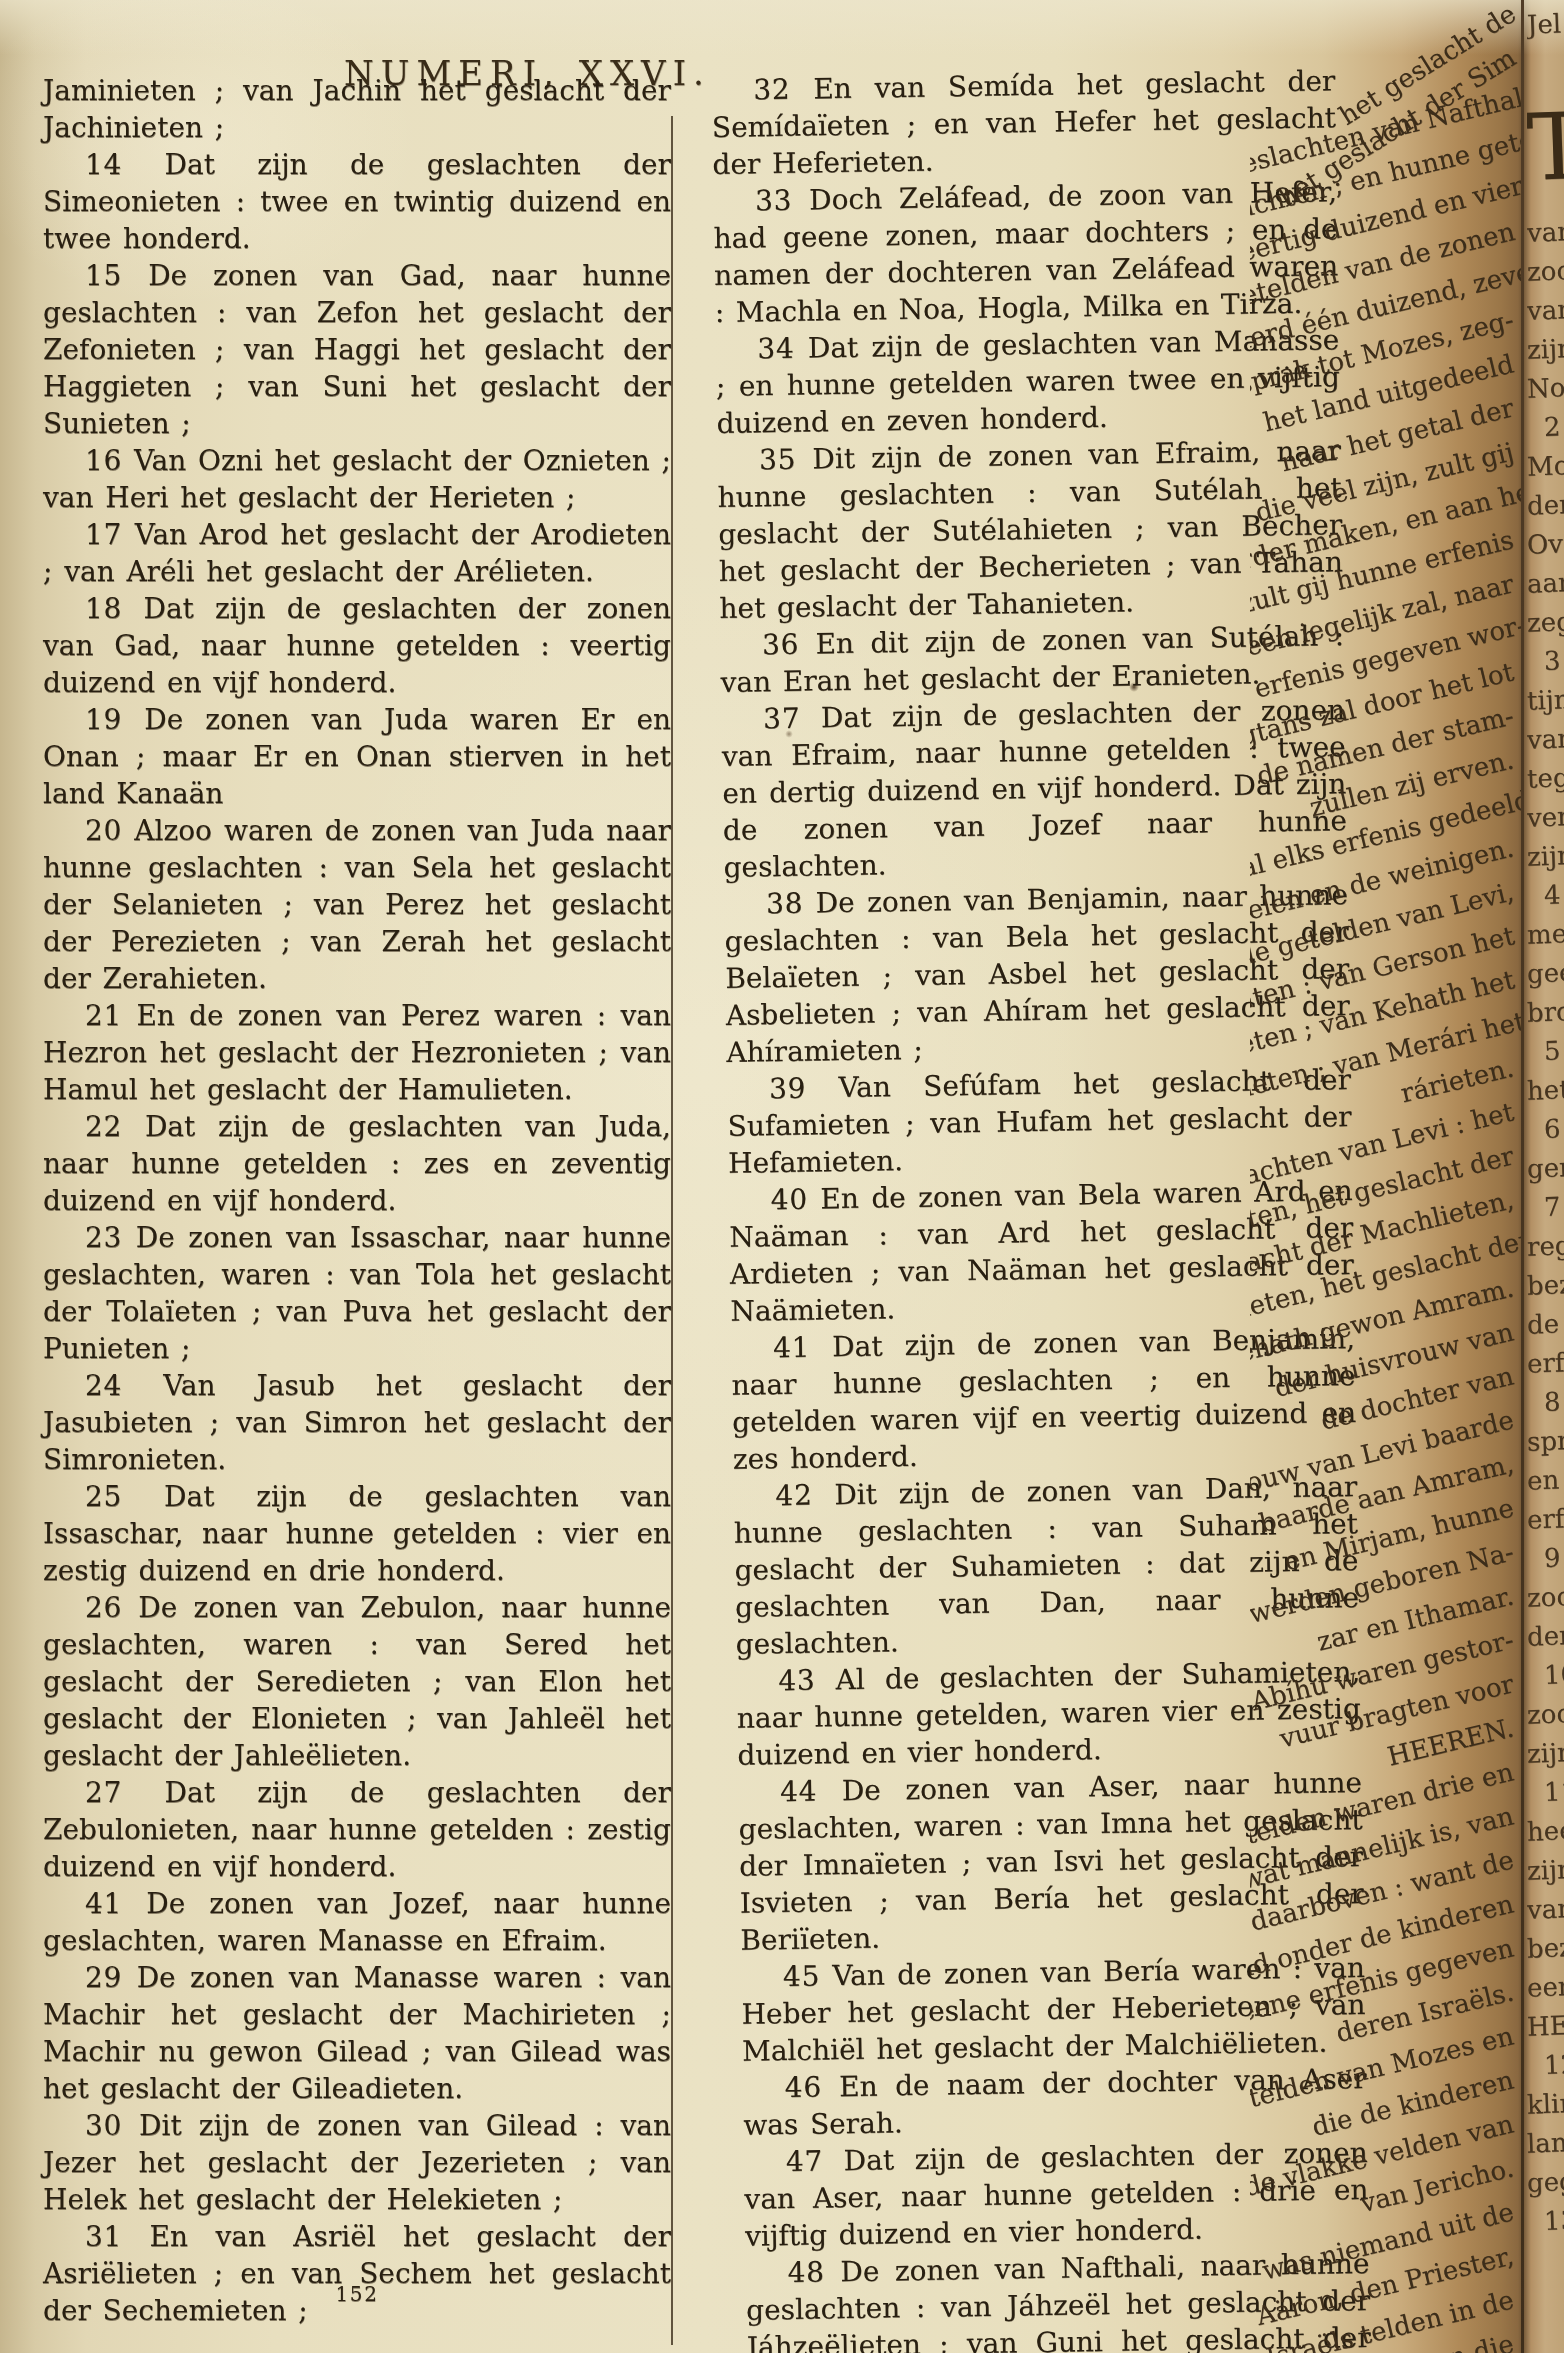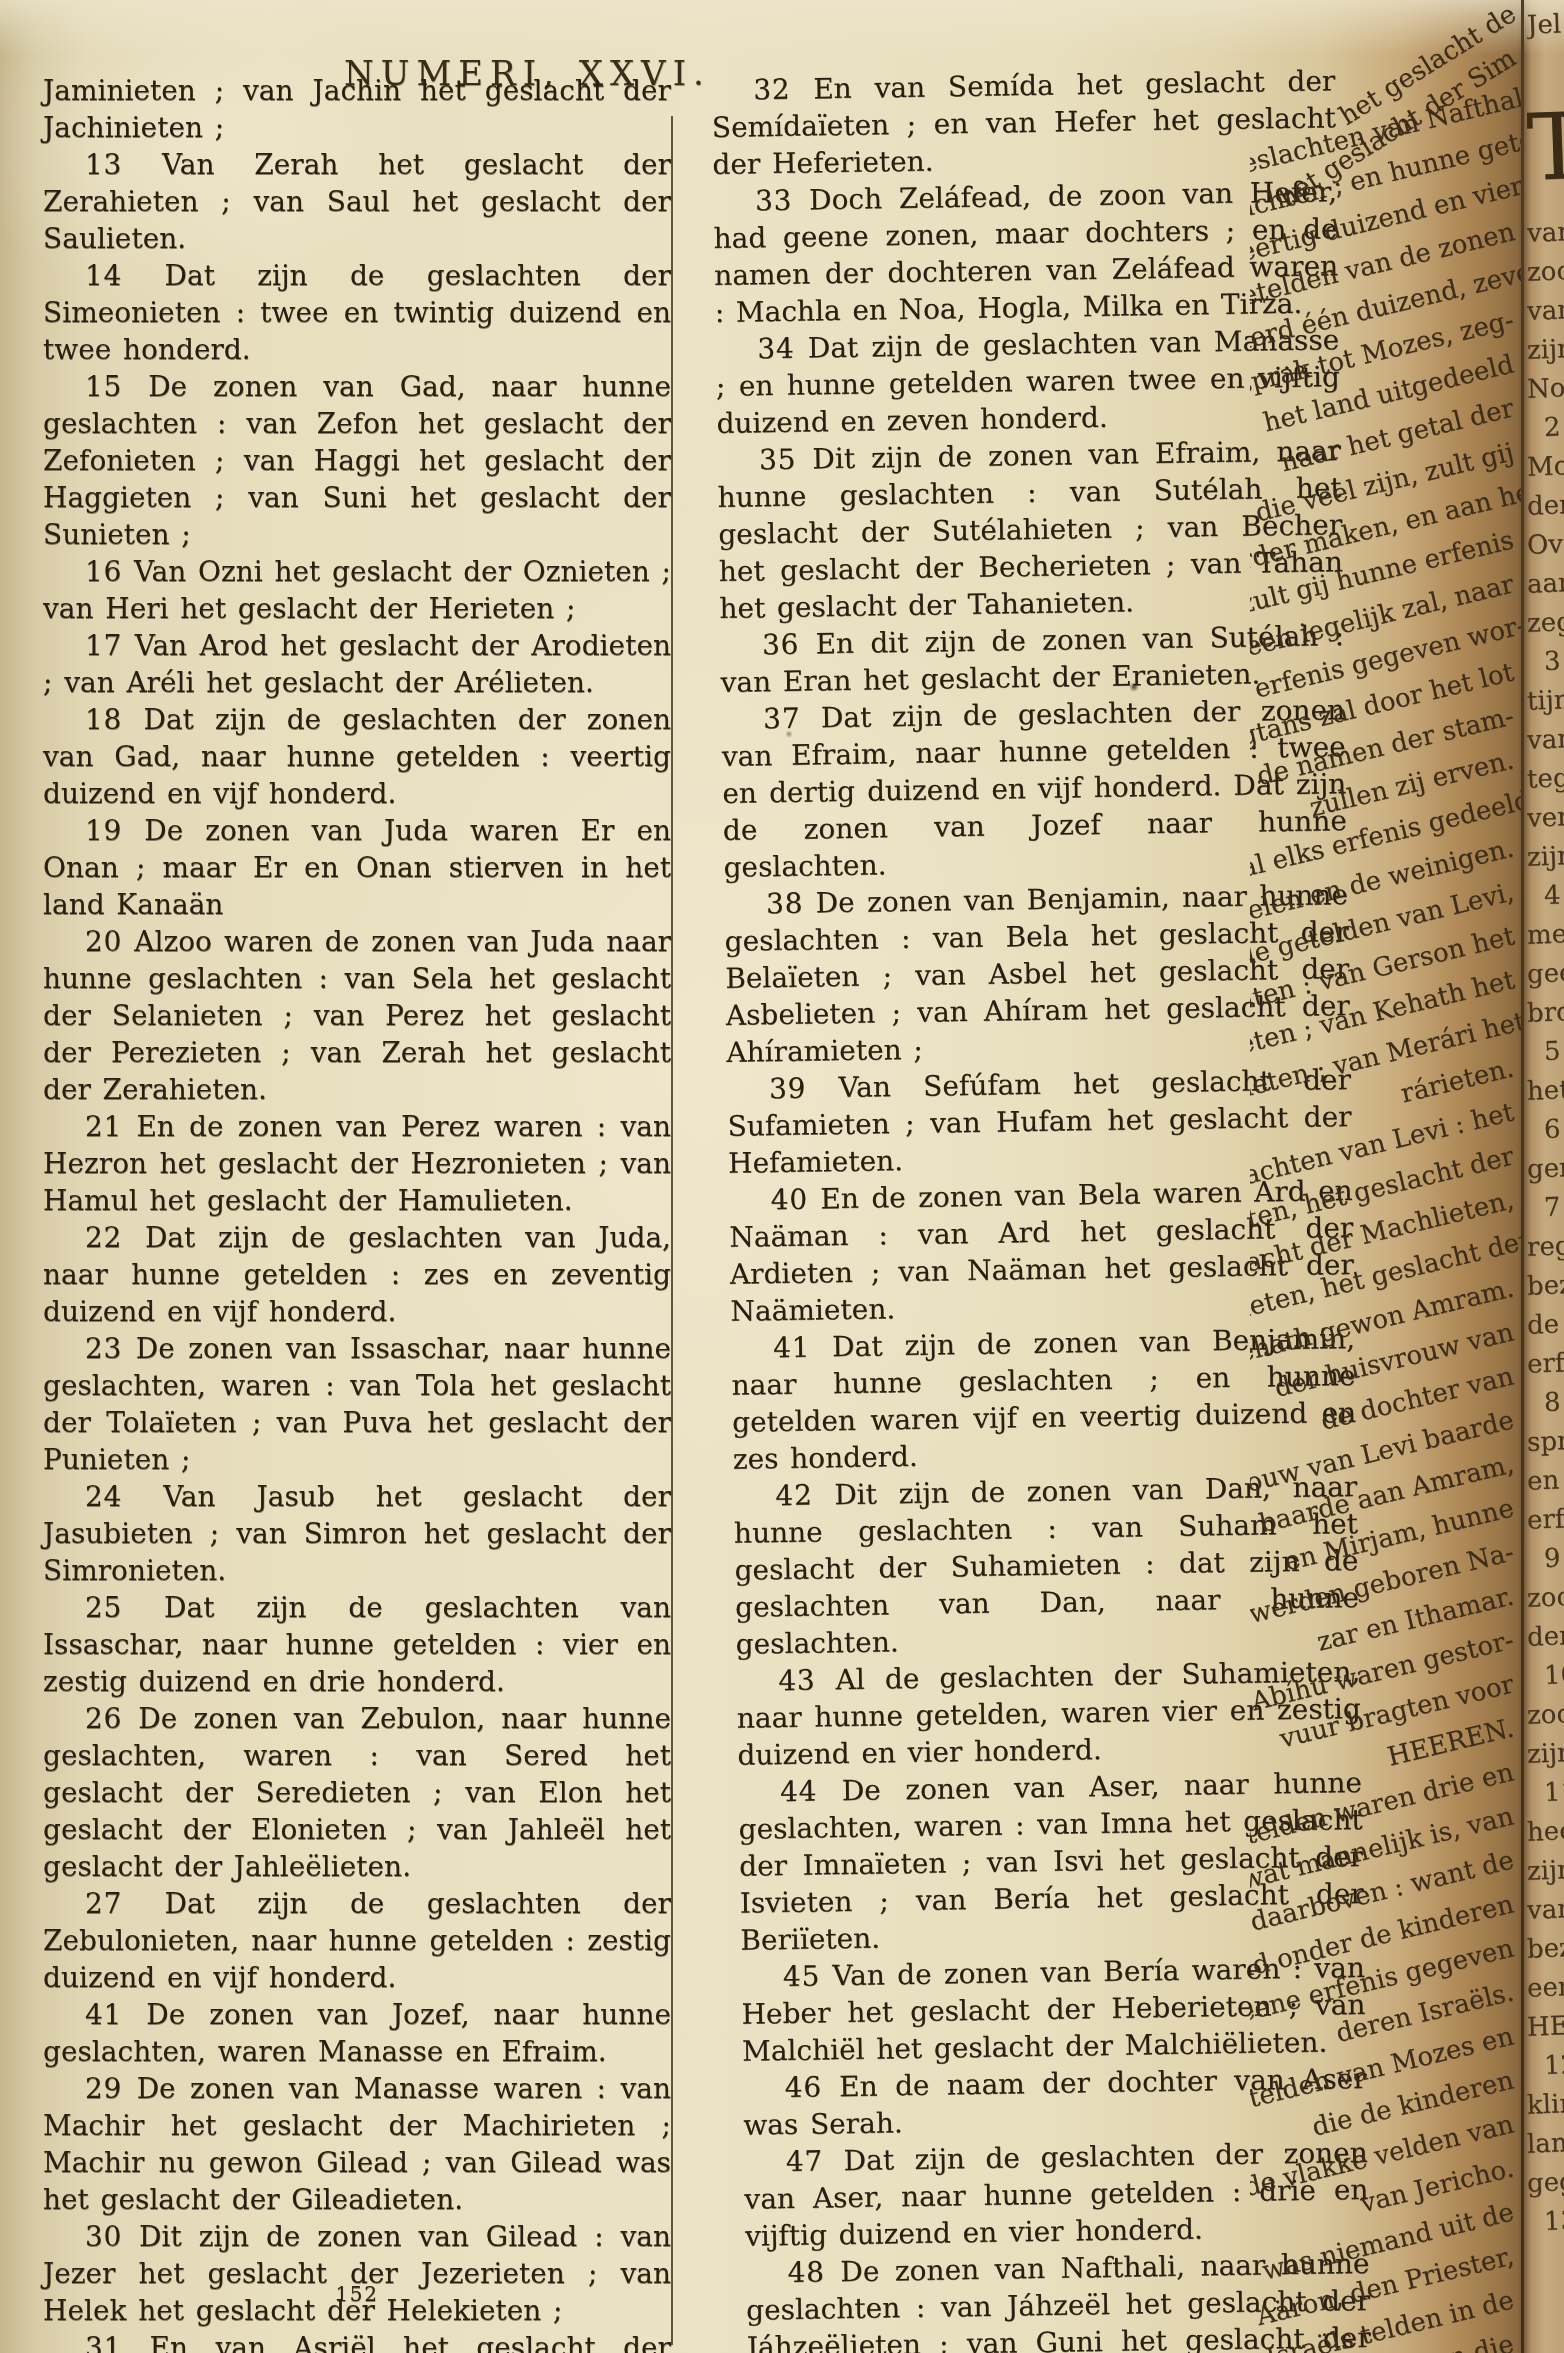--- a/index.html
+++ b/index.html
@@ -95,21 +95,20 @@
 <body>
 
 <div class="page"></div>
 
 <div class="running-head">NUMERI, XXVI.</div>
 
 <div id="col-rule"></div>
 
 <div class="col" id="left-verses">
     <p class="verse cont">Jaminieten ; van Jachin het geslacht der Jachinieten ;</p>
-    <p class="verse"><span class="vnum">13</span> Van Zerah het geslacht der Zerahieten ; van Saul het geslacht der Saulieten.</p>
     <p class="verse"><span class="vnum">14</span> Dat zijn de geslachten der Simeonieten : twee en twintig duizend en twee honderd.</p>
     <p class="verse"><span class="vnum">15</span> De zonen van Gad, naar hunne geslachten : van Zefon het geslacht der Zefonieten ; van Haggi het geslacht der Haggieten ; van Suni het geslacht der Sunieten ;</p>
     <p class="verse"><span class="vnum">16</span> Van Ozni het geslacht der Oznieten ; van Heri het geslacht der Herieten ;</p>
     <p class="verse"><span class="vnum">17</span> Van Arod het geslacht der Arodieten ; van Aréli het geslacht der Arélieten.</p>
     <p class="verse"><span class="vnum">18</span> Dat zijn de geslachten der zonen van Gad, naar hunne getelden : veertig duizend en vijf honderd.</p>
     <p class="verse"><span class="vnum">19</span> De zonen van Juda waren Er en Onan ; maar Er en Onan stierven in het land Kanaän</p>
     <p class="verse"><span class="vnum">20</span> Alzoo waren de zonen van Juda naar hunne geslachten : van Sela het geslacht der Selanieten ; van Perez het geslacht der Perezieten ; van Zerah het geslacht der Zerahieten.</p>
     <p class="verse"><span class="vnum">21</span> En de zonen van Perez waren : van Hezron het geslacht der Hezronieten ; van Hamul het geslacht der Hamulieten.</p>
     <p class="verse"><span class="vnum">22</span> Dat zijn de geslachten van Juda, naar hunne getelden : zes en zeventig duizend en vijf honderd.</p>
     <p class="verse"><span class="vnum">23</span> De zonen van Issaschar, naar hunne geslachten, waren : van Tola het geslacht der Tolaïeten ; van Puva het geslacht der Punieten ;</p>

